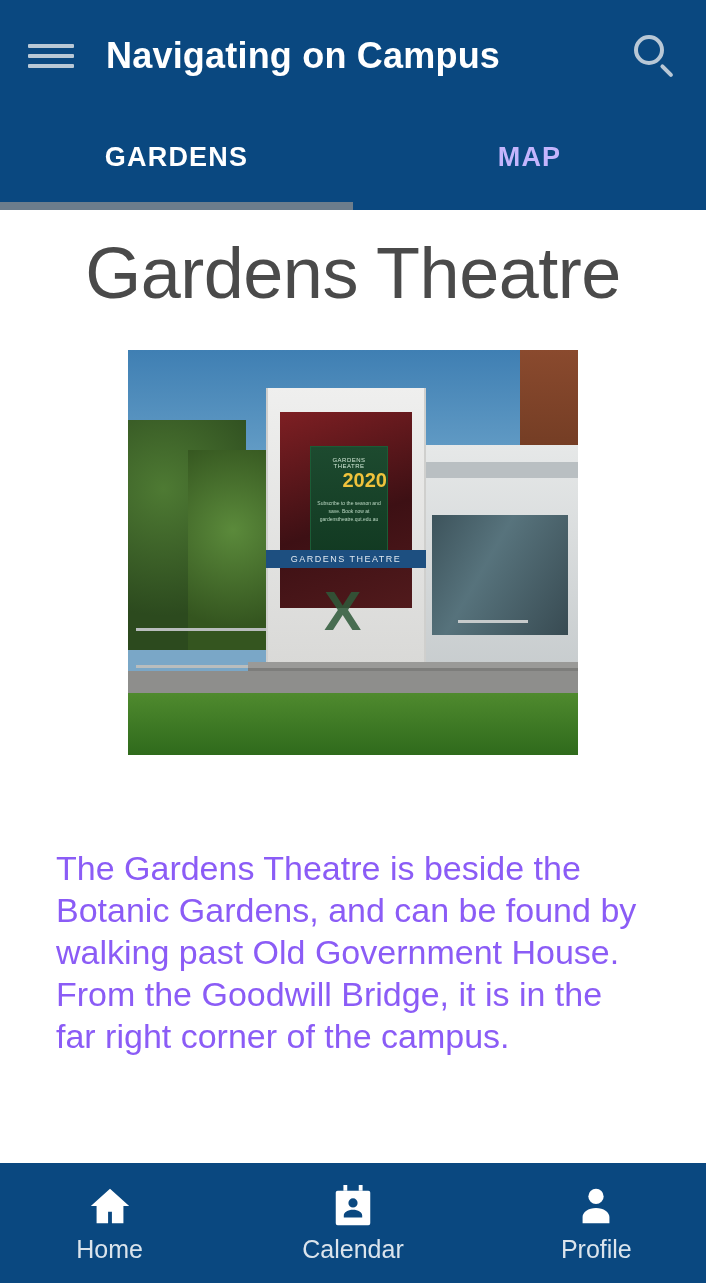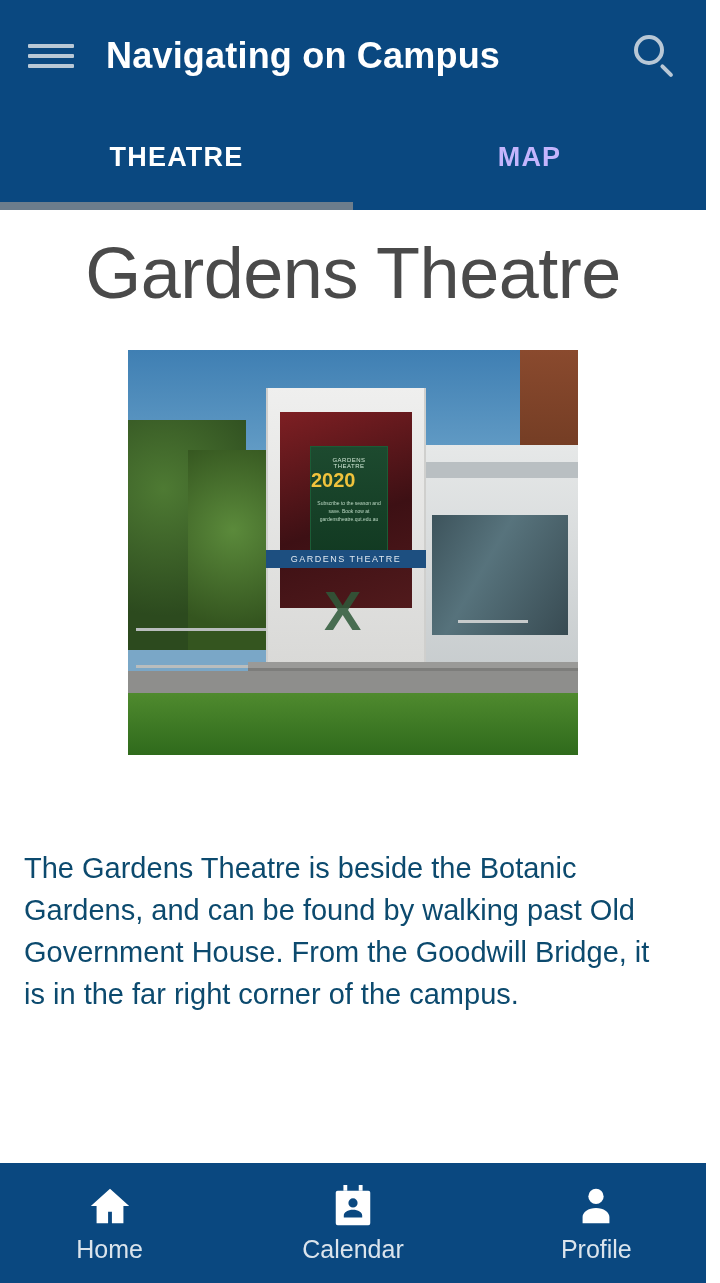--- a/index.html
+++ b/index.html
@@ -182,21 +182,21 @@
     position: absolute; left: 182px; top: 96px; width: 78px; height: 108px;
     background: linear-gradient(#1d4a2f, #123a22);
     border: 1px solid #1b5c36;
   }
   .hero .poster .t1 {
     position: absolute; left: 6px; top: 10px; right: 6px;
     color: #cfe6d4; font-size: 6px; text-align: center; letter-spacing: .5px;
   }
   .hero .poster .t2 {
     position: absolute; left: 0; top: 22px; right: 0;
-    color: #f0c33c; font-size: 20px; font-weight: bold; text-align: left;
+    color: #f0c33c; font-size: 20px; font-weight: bold; text-align: right;
   }
   .hero .poster .t3 {
     position: absolute; left: 6px; top: 52px; right: 6px;
     color: #bcd9c4; font-size: 5px; text-align: center; line-height: 8px;
   }
   .hero .signband {
     position: absolute; left: 138px; top: 200px; width: 160px; height: 18px;
     background: #1d4f80;
   }
   .hero .signband span {
@@ -230,23 +230,23 @@
     position: absolute; left: 8px; top: 278px; width: 130px; height: 40px;
     border-top: 3px solid #b9bdbd;
     border-bottom: 3px solid #b9bdbd;
   }
   .hero .rail2 {
     position: absolute; left: 330px; top: 270px; width: 70px; height: 52px;
     border-top: 3px solid #c6cacb;
   }
 
   .description {
-    margin: 92px 56px 0 24px;
-    color: #0c4a6e;
-    font-size: 29px;
+    margin: 92px 56px 0 56px;
+    color: #8b5cf6;
+    font-size: 34px;
     line-height: 42px;
   }
 
   
   .bottomnav {
     background: #0a4880;
     height: 120px;
     display: flex;
     align-items: center;
     justify-content: space-around;
@@ -280,21 +280,21 @@
         <span></span>
     </div>
     <div class="appbar-title">Navigating on Campus</div>
     <div class="search-icon">
       <div class="ring"></div>
       <div class="handle"></div>
     </div>
   </div>
 
   <div class="tabs">
-    <div class="tab active">THEATRE</div>
+    <div class="tab active">GARDENS</div>
     <div class="tab">MAP</div>
   </div>
   <div class="tab-underline-track">
     <div class="seg active"></div>
     <div class="seg"></div>
   </div>
 
   <div class="content">
     <div class="page-title">Gardens Theatre</div>
 

